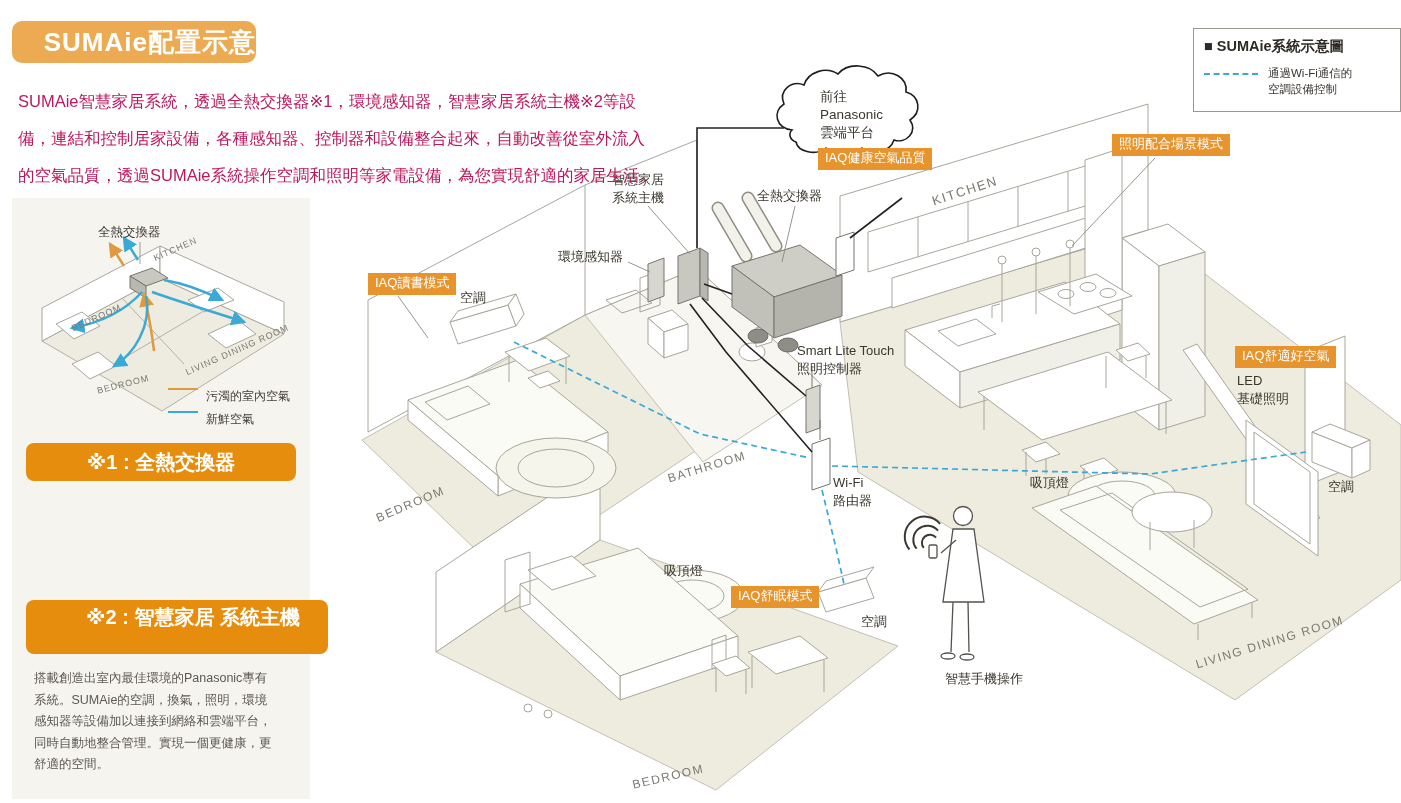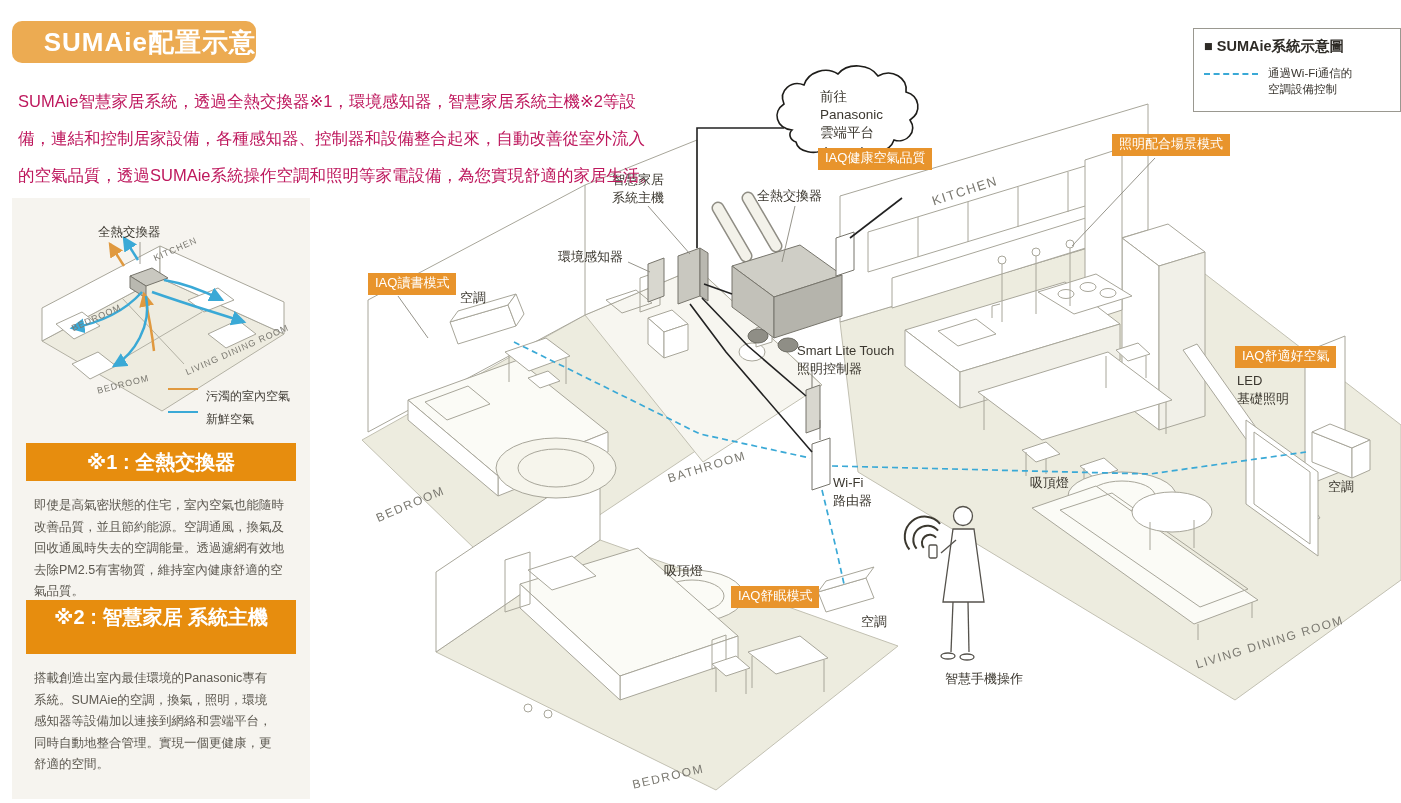--- a/index.html
+++ b/index.html
@@ -11,21 +11,21 @@
   .title-badge{left:12px;top:21px;width:244px;height:42px;background:#ecab52;border-radius:10px;
     color:#fff;font-size:26px;font-weight:bold;text-align:right;line-height:42px;letter-spacing:1px;}
   .intro{left:18px;top:83px;width:700px;font-size:16.5px;line-height:37px;color:#be185d;white-space:pre-line;}
   
   .left-panel{left:12px;top:198px;width:298px;height:601px;background:#f6f4ef;}
   .mini-label{font-size:12.5px;color:#3b372f;}
   .mini-room{font-size:9px;color:#7a7870;letter-spacing:1px;transform-origin:left top;}
   .legend-row{display:flex;align-items:flex-start;gap:8px;font-size:12px;color:#45413a;}
   .legend-line{width:30px;height:0;border-top:2.5px solid #e0993f;}
   .legend-line.fresh{border-top-color:#3aa9d6;}
-  .sec-head{background:#e78d0e;color:#fff;text-align:center;font-weight:bold;}
+  .sec-head{background:#e78d0e;color:#fff;text-align:center;font-weight:bold;border-radius:8px;}
   .sec-head .t1{font-size:20px;line-height:38px;}
   .sec-head.two .t1{font-size:20px;line-height:26px;padding-top:4px;display:block;}
   .sec-head.two .t2{font-size:14px;line-height:18px;display:block;}
   .sec-body{font-size:12.5px;line-height:21.5px;color:#5c5850;white-space:pre-line;}
   
   .legend-box{left:1193px;top:20px;width:186px;height:66px;border:1px solid #9a9890;padding:8px 10px;box-sizing:content-box;background:#fff;}
   .legend-box .lt{font-size:14.5px;font-weight:bold;color:#2e2b26;}
   .legend-box .row{display:flex;gap:10px;margin-top:9px;}
   .wifi-dash{width:54px;border-top:2.5px dashed #3aa9d6;margin-top:8px;flex:none;}
   .legend-box .note{font-size:11.5px;line-height:1.4;color:#38342e;white-space:pre-line;}
@@ -318,27 +318,22 @@
       <span>污濁的室內空氣</span>
     </div>
     <div class="abs legend-row" style="left:156px;top:213px;">
       <span class="legend-line fresh"></span>
       <span>新鮮空氣</span>
     </div>
 
     <div class="abs sec-head" style="left:14px;top:245px;width:270px;height:38px;">
       <span class="t1">※1 : 全熱交換器</span>
     </div>
-    <div class="abs sec-body" style="left:22px;top:297px;width:258px;">即使是高氣密狀態的住宅，室內空氣也能隨時
-改善品質，並且節約能源。空調通風，換氣及
-回收通風時失去的空調能量。透過濾網有效地
-去除PM2.5有害物質，維持室內健康舒適的空
-氣品質。</div>
-
-    <div class="abs sec-head two" style="left:14px;top:402px;width:270px;height:54px;">
+
+    <div class="abs sec-head two" style="left:14px;top:402px;width:270px;height:54px;padding-left:32px;">
       <span class="t1">※2 : 智慧家居 系統主機</span>
     </div>
     <div class="abs sec-body" style="left:22px;top:470px;width:258px;">搭載創造出室內最佳環境的Panasonic專有
 系統。SUMAie的空調，換氣，照明，環境
 感知器等設備加以連接到網絡和雲端平台，
 同時自動地整合管理。實現一個更健康，更
 舒適的空間。</div>
   </div>
 
 </div>

